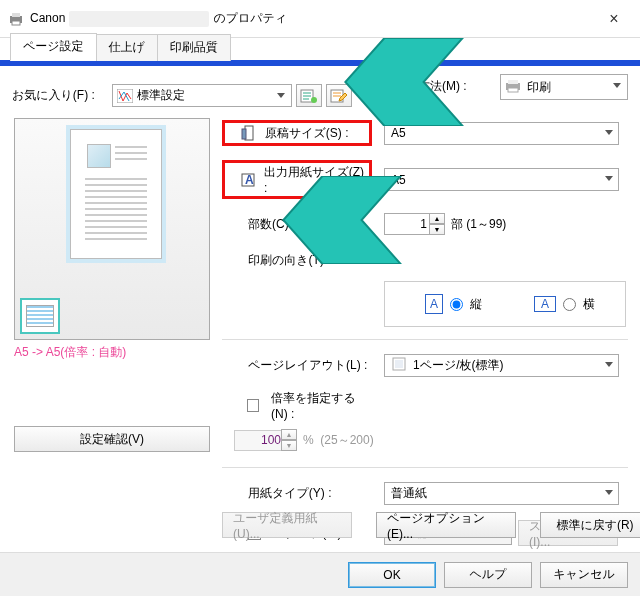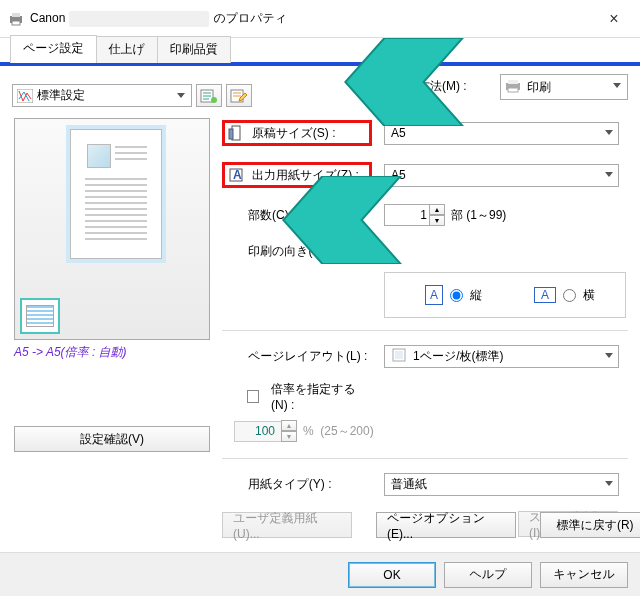--- a/index.html
+++ b/index.html
@@ -2,59 +2,59 @@
 <html><head>
 <meta charset="utf-8">
 <style>
   * { box-sizing: border-box; font-family: "Meiryo UI", "MS UI Gothic", sans-serif; font-size: 12px; }
   body { margin: 0; background: #fff; width: 640px; height: 596px; overflow: hidden; position: relative; }
   .titlebar { height: 38px; display: flex; align-items: center; padding: 0 8px; border-bottom: 1px solid #ddd; }
   .title-icon { width: 16px; height: 16px; margin-right: 6px; }
   .title-text { flex: 1; white-space: nowrap; overflow: hidden; }
   .title-blur { display: inline-block; width: 140px; height: 16px; background: #f0f0f0; vertical-align: middle; margin: 0 4px; border-radius: 2px;}
   .close-x { width: 36px; text-align: center; font-size: 16px; color: #333; }
-  .tabstrip { display: flex; border-bottom: 4px solid #1d4ed8; height: 28px; align-items: flex-end; padding-left: 10px; background: #fff; }
+  .tabstrip { display: flex; border-bottom: 6px solid #1d4ed8; height: 28px; align-items: flex-end; padding-left: 10px; background: #fff; }
   .tab { padding: 4px 12px 5px; border: 1px solid #ccc; border-bottom: none; margin-right: -1px; background: #f5f5f5; position: relative; top: 1px; }
   .tab.active { background: #fff; border-bottom: 1px solid #fff; }
   .body-area { padding: 10px 12px 0; position: relative; }
   .row { display: flex; align-items: center; margin-bottom: 8px; }
   .favorites-row { margin-top: 8px; }
   .fav-label { width: 100px; }
   .fav-select { display: flex; align-items: center; width: 180px; height: 23px; border: 1px solid #aaa; background: #fff; padding: 0 4px; position: relative; }
   .fav-select .sw { width: 16px; height: 14px; margin-right: 4px; }
   .drop-caret { position: absolute; right: 2px; top: 2px; width: 16px; height: 17px; display: flex; align-items: center; justify-content: center; }
   .icon-btn { width: 26px; height: 23px; border: 1px solid #aaa; background: linear-gradient(#fdfdfd,#eee); margin-left: 4px; display: flex; align-items: center; justify-content: center; }
   .right-label { position: absolute; left: 418px; top: 78px; white-space: nowrap; }
   .right-select { position: absolute; left: 500px; top: 74px; width: 128px; height: 23px; border: 1px solid #aaa; display: flex; align-items: center; padding: 12px 4px; background: #fff; }
   .preview-box { position: absolute; left: 14px; top: 118px; width: 196px; height: 222px; border: 1px solid #aaa; background: linear-gradient(#fafafa,#eaeaea); }
   .preview-page { position: absolute; left: 55px; top: 10px; width: 92px; height: 130px; background: #fff; border: 1px solid #bcbcbc; box-shadow: 0 0 0 4px #cfe9f6; }
   .preview-page .pg-img { position:absolute; left:16px; top:14px; width:24px; height:24px; border:1px solid #bbb; background: linear-gradient(135deg,#dfeef6,#b8dcea);}
   .preview-page .pg-line { position:absolute; left:14px; height:2px; background:#ccc; right:14px;}
   .stack-thumb { position:absolute; left:5px; bottom:5px; width:40px; height:36px; border:2px solid #49c7bf; background:#fff; display:flex; align-items:center; justify-content:center;}
   .stack-thumb::before{content:"";width:26px;height:20px;background:repeating-linear-gradient(180deg,#9ad0ef 0 2px,#fff 2px 4px);border:1px solid #a9a9a9;}
-  .preview-caption { position: absolute; left: 14px; top: 344px; font-size: 12px; color: #6d28d9; font-style: italic; }
+  .preview-caption { position: absolute; left: 14px; top: 344px; font-size: 12px; color: #ec4899; }
   
   .settings { position: absolute; left: 222px; top: 112px; right: 12px; }
   .srow { display: flex; align-items: center; min-height: 30px; position: relative; }
   .slabel { width: 150px; display: flex; align-items: center; gap: 6px; }
   .slabel .ic { width: 20px; height: 18px; display:inline-flex; align-items:center; justify-content:center;}
   .sselect { position: relative; left: 0; width: 235px; height: 23px; border: 1px solid #aaa; background: #fff; display: flex; align-items: center; padding: 0 6px; margin-left: 12px;}
   .sselect .drop-caret{right:1px; top:1px;}
-  .red-box { border: 3px solid #e11; padding: 1px 4px 1px 1px; }
+  .red-box { border: 3px solid #e11; padding: 1px 4px 1px 14px; }
   .copies-spin { width: 46px; height: 22px; border: 1px solid #aaa; background:#fff; display:flex; align-items:center; justify-content:flex-end; padding-right:2px; margin-left:12px;}
   .spinbtns { width:16px; height:22px; display:flex; flex-direction:column; margin-left:-1px;}
   .spinbtns div{flex:1;border:1px solid #aaa;background:linear-gradient(#fff,#eee);font-size:7px;display:flex;align-items:center;justify-content:center;}
   .orient-box { margin-left: 162px; margin-top:6px; border: 1px solid #ccc; width: 242px; height: 46px; display:flex; align-items:center; gap:18px; padding-left:40px;}
   .orient-item { display:flex; align-items:center; gap:4px;}
   .orient-item .pg { width:18px; height:20px; border:1px solid #2a62c9; display:flex; align-items:center; justify-content:center; font-size:12px; color:#2a62c9; background:#fff;}
   .orient-item.landscape .pg{width:22px;height:16px;}
   .divider { height:1px; background:#ddd; margin: 12px 0 10px; }
   .checkbox { width:13px; height:13px; border:1px solid #888; background:#fff; display:inline-block; vertical-align:middle; margin-right:6px;}
   .disabled { color:#9a9a9a; }
-  .num-input { width:48px; height:21px; border:1px solid #ccc; background:#f7f7f7; display:flex; align-items:center; justify-content:flex-end; padding-right:6px; color:#0f766e;}
+  .num-input { width:48px; height:21px; border:1px solid #ccc; background:#f7f7f7; display:flex; align-items:center; justify-content:flex-end; color:#701a75;}
   .confirm-btn { position:absolute; left:14px; top:426px; width:196px; height:26px; border:1px solid #aaa; background:linear-gradient(#fdfdfd,#ebebeb); display:flex; align-items:center; justify-content:center;}
   .bottom-btn-row { position:absolute; left:222px; right:12px; top:512px; display:flex; gap:24px; justify-content:flex-start;}
   .btn { height:26px; border:1px solid #aaa; background:linear-gradient(#fdfdfd,#ebebeb); display:flex; align-items:center; justify-content:center; padding:0 10px; min-width:110px;}
   .btn.disabled{color:#999; background:linear-gradient(#f6f6f6,#eee); border-color:#ccc;}
   .dialog-btns { position:absolute; left:0; right:0; bottom:0; height:44px; border-top:1px solid #ddd; background:#f0f0f0; display:flex; align-items:center; justify-content:flex-end; gap:8px; padding-right:12px;}
   .dialog-btns .btn{min-width:88px;}
   .dialog-btns .btn.default{border:1px solid #3399dd; box-shadow:0 0 0 1px #7abde3 inset;}
   
   .arrow { position:absolute; width:120px; height:88px; pointer-events:none; }
   .arrow svg{width:100%;height:100%;}
@@ -82,20 +82,21 @@
 
 <div class="tabstrip">
   <div class="tab active">ページ設定</div>
   <div class="tab">仕上げ</div>
   <div class="tab">印刷品質</div>
 </div>
 
 <div class="body-area">
 
   <div class="row favorites-row">
+    <span class="fav-label">お気に入り(F) :</span>
     <div class="fav-select">
       <span class="sw">
         <svg viewBox="0 0 16 14">
             <rect width="16" height="14" fill="#fff" stroke="#999"></rect>
             <path d="M2 2 L6 12 L10 4 L14 10" stroke="#e33" fill="none"></path>
             <path d="M2 10 L7 3 L12 12" stroke="#29c" fill="none"></path>
           </svg>
       </span>
       <span>標準設定</span>
       <span class="drop-caret">

